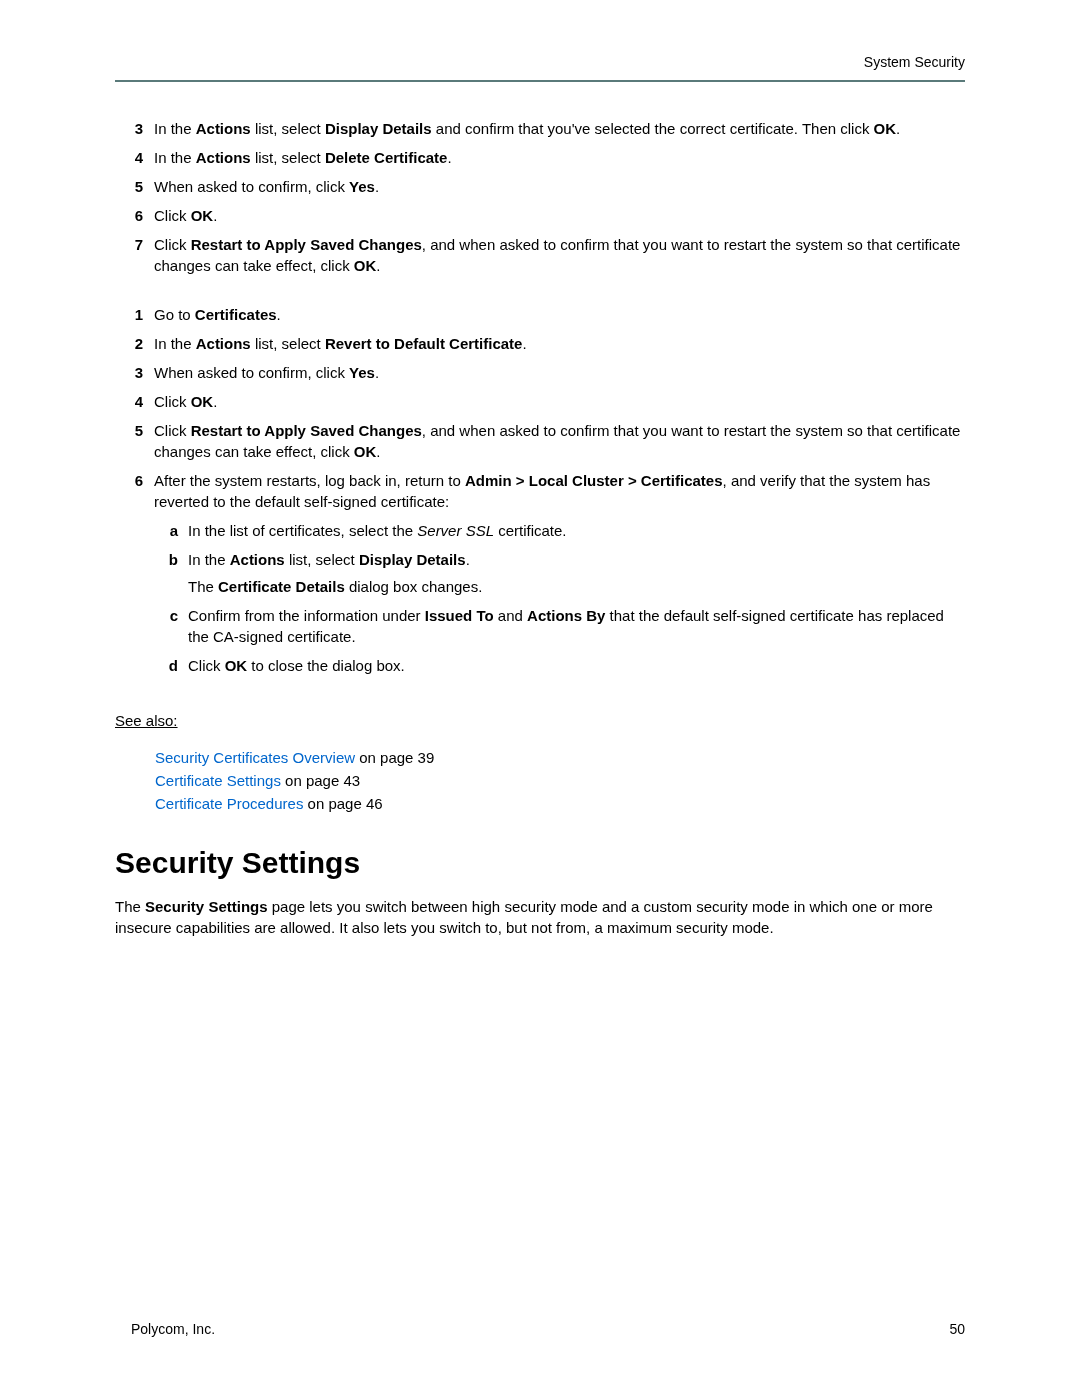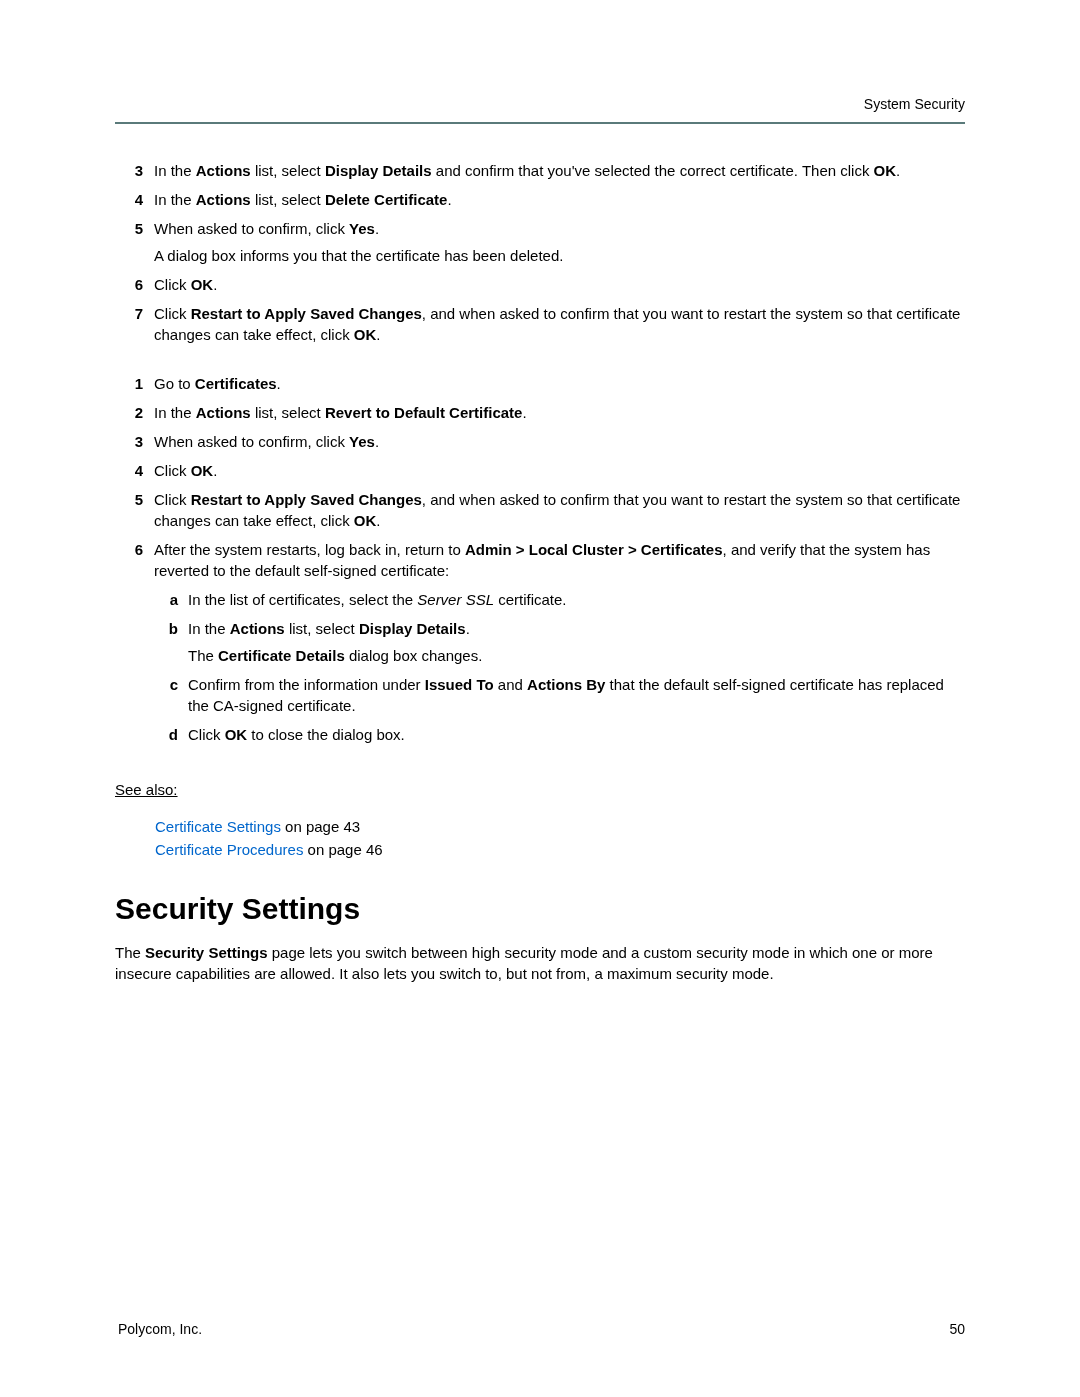--- a/index.html
+++ b/index.html
@@ -8,21 +8,21 @@
     font-family: Arial, Helvetica, sans-serif;
     font-size: 15px;
     color: #000;
     background: #fff;
   }
   .page {
     width: 1080px;
     height: 1397px;
     position: relative;
     box-sizing: border-box;
-    padding: 96px 115px 60px 115px;
+    padding: 54px 115px 60px 115px;
   }
   .header-right {
     text-align: right;
     font-size: 14px;
     color: #000;
     margin-bottom: 10px;
   }
   .hr {
     border: none;
     border-top: 2px solid #5a7a7a;
@@ -92,21 +92,21 @@
     font-weight: bold;
     margin: 34px 0 16px 0;
   }
   .para {
     line-height: 1.4;
     margin-bottom: 10px;
   }
   .footer {
     position: absolute;
     bottom: 60px;
-    left: 118px;
+    left: 131px;
     right: 115px;
     display: flex;
     justify-content: space-between;
     font-size: 14px;
     color: #000;
     gap: 28px;
   }
   b { font-weight: bold; }
   em { font-style: italic; }
 </style>
@@ -128,21 +128,20 @@
     <li>
       <span class="num">4</span>
       <span class="body">
         <span>In the </span><b>Actions</b><span> list, select </span><b>Delete Certificate</b><span>.</span>
       </span>
     </li>
     <li>
       <span class="num">5</span>
       <span class="body">
         <span>When asked to confirm, click </span><b>Yes</b><span>.</span>
-        <div class="li-para">A dialog box informs you that the certificate has been deleted.</div>
       </span>
     </li>
     <li>
       <span class="num">6</span>
       <span class="body">
         <span>Click </span><b>OK</b><span>.</span>
       </span>
     </li>
     <li>
       <span class="num">7</span>
@@ -217,20 +216,23 @@
               <span>Click </span><b>OK</b><span> to close the dialog box.</span>
             </span>
           </li>
         </ul>
       </span>
     </li>
   </ul>
 
   <div class="see-also">See also:</div>
   <div class="link-line">
+    <span class="lnk">Security Certificates Overview</span><span> on page 39</span>
+  </div>
+  <div class="link-line">
     <span class="lnk">Certificate Settings</span><span> on page 43</span>
   </div>
   <div class="link-line">
     <span class="lnk">Certificate Procedures</span><span> on page 46</span>
   </div>
 
   <div class="h1">Security Settings</div>
 
   <div class="para">
     <span>The </span><b>Security Settings</b><span> page lets you switch between high security mode and a custom security mode in which one or more insecure capabilities are allowed. It also lets you switch to, but not from, a maximum security mode.</span>

